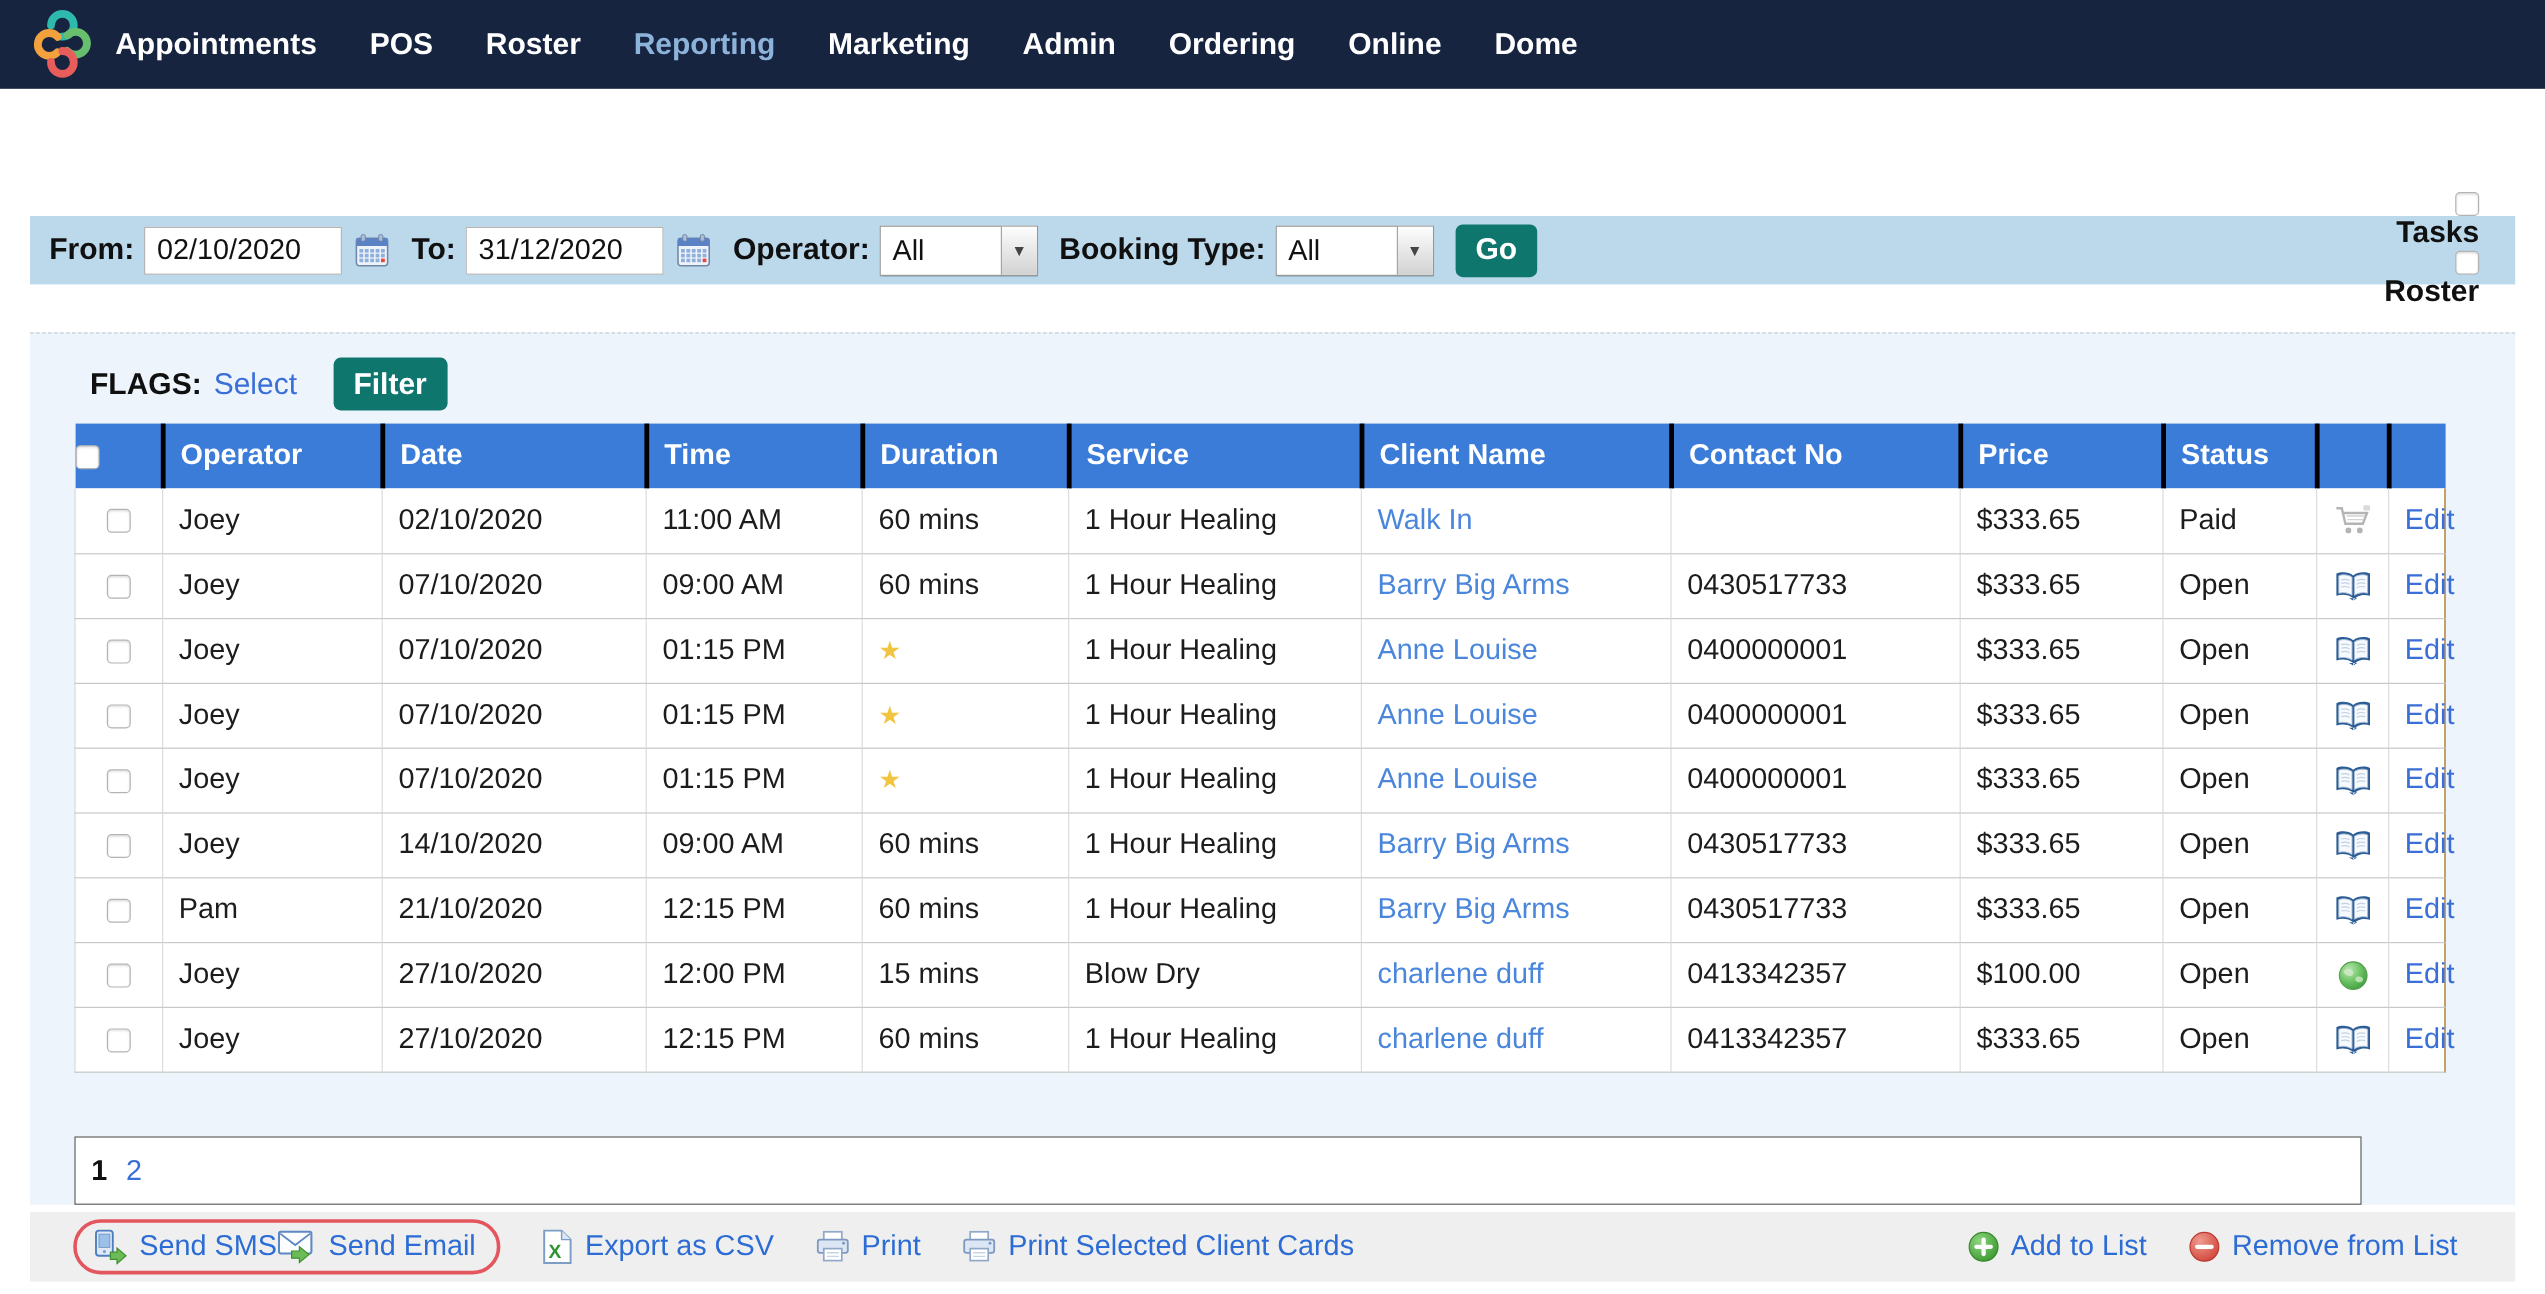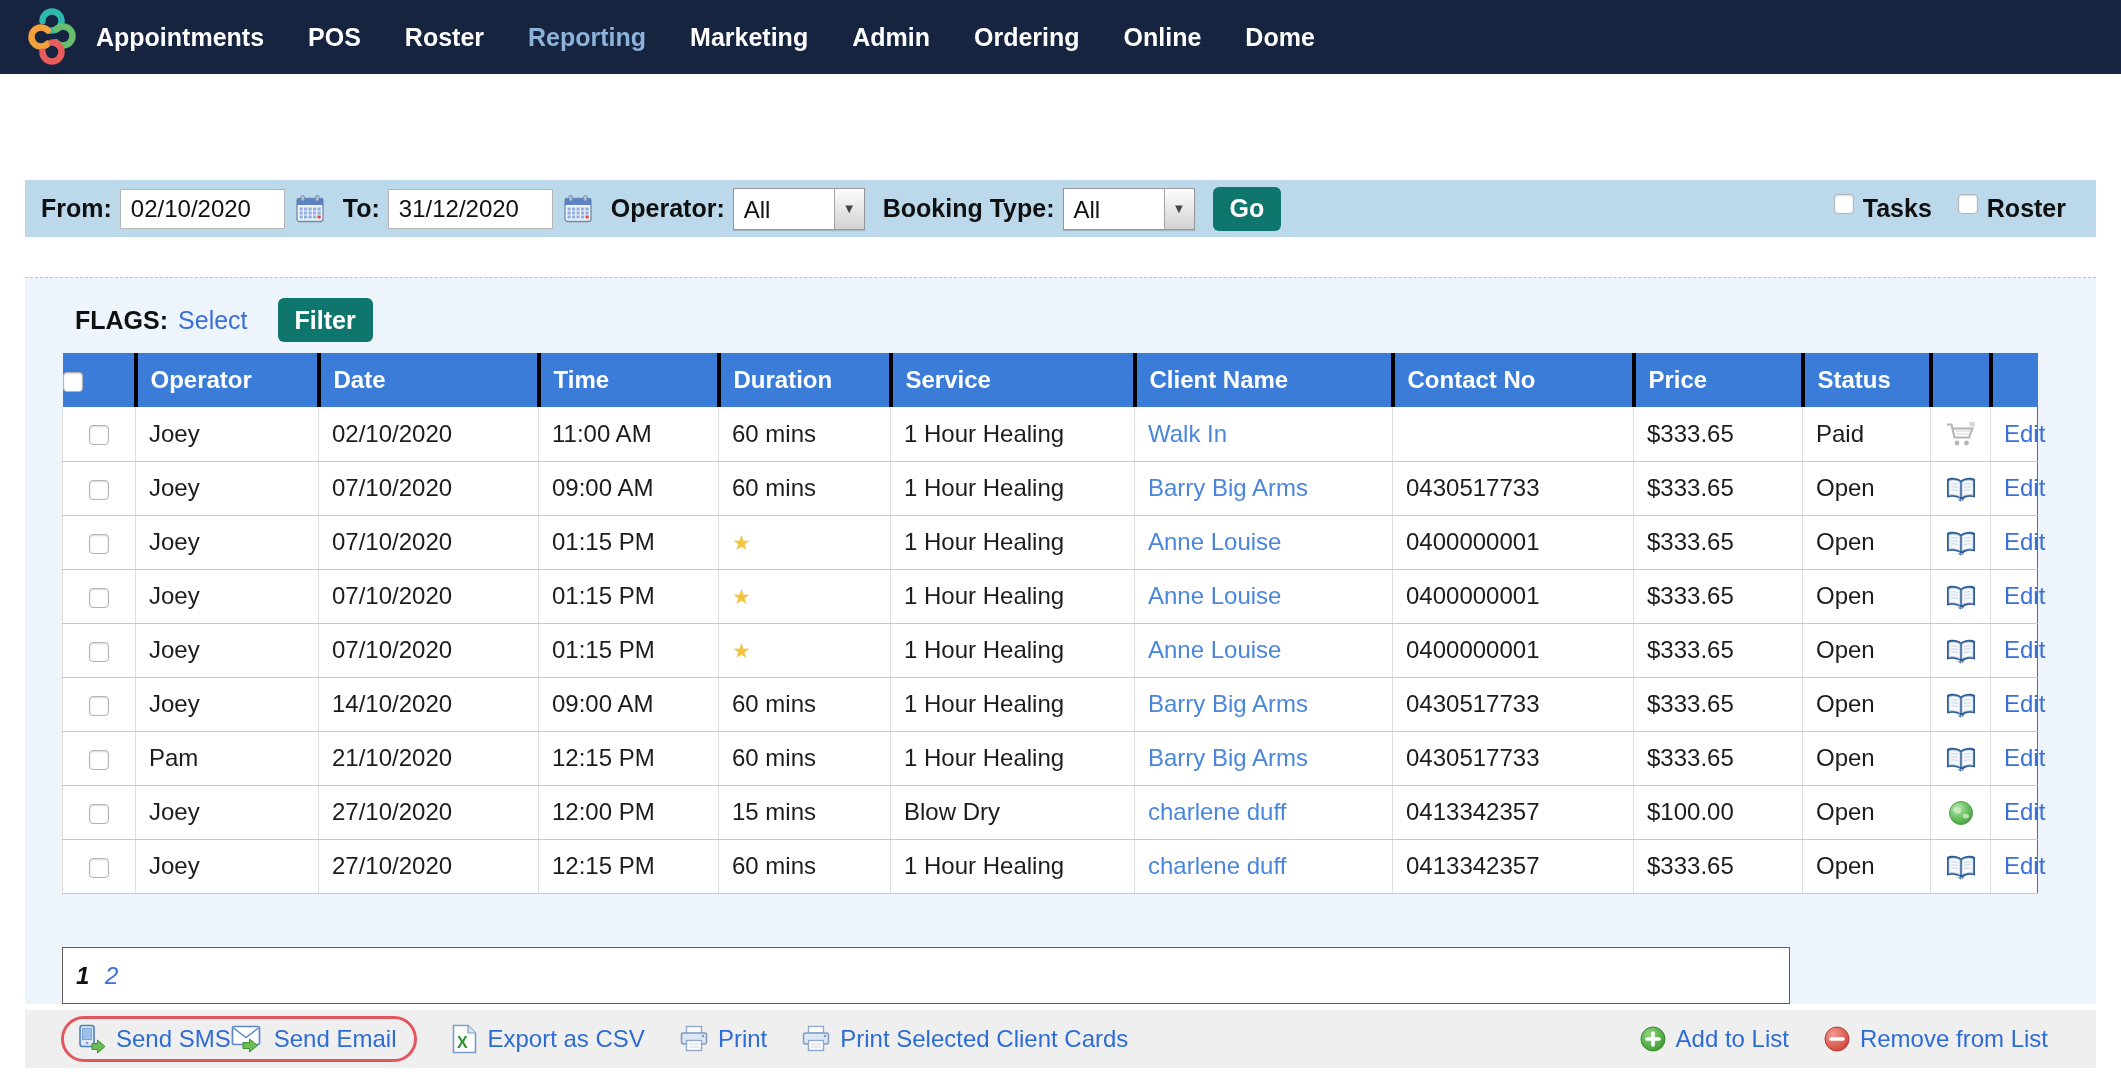--- a/index.html
+++ b/index.html
@@ -28,21 +28,21 @@
                 font-family: "Liberation Sans", sans-serif; font-size: 24px; color: #111; padding: 0 10px; }
   .cal { display: inline-flex; margin-left: 10px; cursor: pointer; }
   .select { width: 132px; height: 42px; background: #fff; border: 1px solid #979797; display: flex;
             align-items: stretch; cursor: pointer; box-shadow: 0 1px 1px rgba(0,0,0,.15); }
   .select .val { flex: 1; font-size: 24px; color: #111; padding: 7px 0 0 10px; }
   .select .sel-btn { width: 30px; background: linear-gradient(#fdfdfd, #d2d2d2); border-left: 1px solid #a5a5a5;
             display: flex; align-items: center; justify-content: center; font-size: 13px; color: #444; }
   .btn-blue { background: #0f766e; color: #fff; border: none; border-radius: 6px; font-family: "Liberation Sans", sans-serif;
               font-size: 25px; font-weight: bold; height: 44px; padding: 0 17px; cursor: pointer; }
   .go { margin-left: 18px; }
-  .right-checks { margin-left: auto; display: flex; align-items: flex-start; }
+  .right-checks { margin-left: auto; display: flex; align-items: flex-end; flex-direction: column; }
   .right-checks label { margin: 0 0 0 9px; }
   .right-checks .cb { margin-left: 26px; }
   .cb { display: inline-block; width: 20px; height: 20px; background: #fff; border: 1px solid #b3b3b3;
         border-radius: 4px; box-shadow: inset 0 1px 2px rgba(0,0,0,.15); cursor: pointer; flex: none; }
 
   
   .panel { position: absolute; left: 25px; top: 277px; width: 2071px; height: 727px;
            background: #edf4fb; border-top: 1px dashed #b7c3cf; }
   .flags-row { position: absolute; left: 50px; top: 20px; display: flex; align-items: center; gap: 10px; }
   .flags-label { font-size: 25px; font-weight: bold; color: #101010; }
@@ -62,23 +62,23 @@
   .report-table td:last-child  { border-right: 1px solid #a16207; }
   .cb-cell, .icon-cell { text-align: center; padding: 0 !important; }
   .cb-cell .cb { vertical-align: middle; }
   .icon-cell svg { vertical-align: middle; cursor: pointer; }
   .client-link { color: #4a86db; }
   .edit-link { color: #3b6fd8; font-weight: 500; }
   .star { color: #f2c441; font-size: 21px; }
   .total-row td { font-weight: bold; }
 
   
-  .pagination { position: absolute; left: 37px; top: 669px; width: 1728px; height: 57px;
+  .pagination { position: absolute; left: 37px; top: 669px; width: 1906px; height: 57px;
                 background: #fff; border: 1px solid #5f5f5f; line-height: 55px; padding-left: 13px;
-                font-size: 24px; font-style: italic; }
+                font-size: 24px; }
   .pg-current { color: #111; font-weight: bold; margin-right: 9px; }
 
   
   .toolbar { position: absolute; left: 25px; top: 1010px; width: 2071px; height: 58px; background: #efefef;
              display: flex; align-items: center; padding: 0 36px; gap: 34px; }
   .tool { display: inline-flex; align-items: center; gap: 9px; color: #2c6cd4; font-size: 24px;
           font-weight: 500; text-decoration: none; cursor: pointer; white-space: nowrap; }
   .tool svg { flex: none; }
   .oval { display: flex; align-items: center; border: 3px solid #e4565e; border-radius: 30px;
           padding: 5px 18px 5px 13px; }

